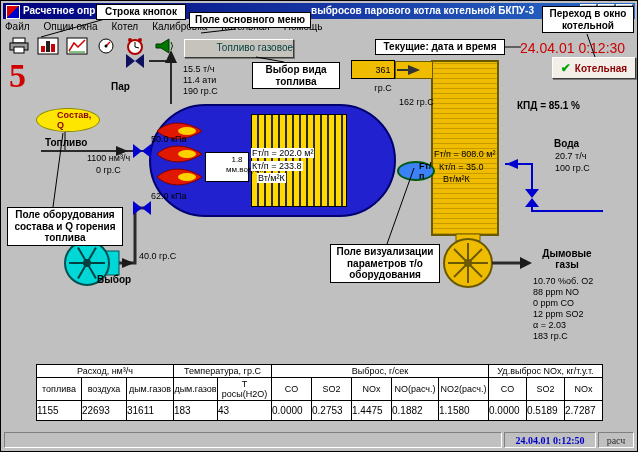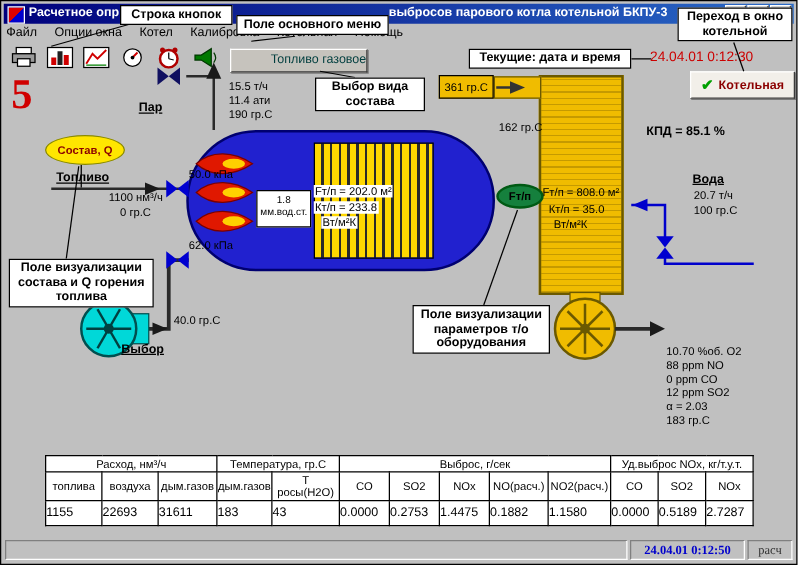--- a/index.html
+++ b/index.html
@@ -16,46 +16,46 @@
            border:1px solid;border-color:#fff #404040 #404040 #fff;
            font-size:9px;line-height:11px;text-align:center;font-weight:bold;}
   .menubar{position:absolute;left:4px;top:20px;height:14px;display:flex;z-index:2;font-size:10px;}
   .menu-item{padding:0 8px 0 0;margin-right:6px;color:#000;}
   .ticon{width:24px;height:20px;display:inline-flex;align-items:center;justify-content:center;}
   .toolbar{position:absolute;left:6px;top:35px;display:flex;gap:5px;z-index:3;}
   .btn3d{background:#c6c3bd;border-top:1px solid #fff;border-left:1px solid #fff;
          border-right:1px solid #3a3a3a;border-bottom:1px solid #3a3a3a;box-shadow:1px 1px 0 #7a7a7a;}
   .fuel-btn{position:absolute;left:183px;top:38px;width:108px;height:17px;z-index:3;
             font-size:10px;color:#013e3e;text-align:right;line-height:16px;}
-  .top-datetime{position:absolute;left:519px;top:39px;font-size:11px;color:#cc0000;z-index:3;white-space:nowrap;}
+  .top-datetime{position:absolute;left:519px;top:39px;font-size:14px;color:#cc0000;z-index:3;white-space:nowrap;}
   .boiler-room-btn{position:absolute;left:551px;top:56px;width:82px;height:20px;z-index:3;
             display:flex;align-items:center;justify-content:center;gap:4px;background:#f2efe9;}
   .boiler-room-btn .chk{color:#00a000;font-weight:bold;font-size:12px;line-height:12px;}
   .boiler-room-btn .lab{color:#8b0000;font-weight:bold;font-size:10px;}
   
-  .shape{position:absolute;z-index:1;box-sizing:border-box;}
+  .shape{position:absolute;z-index:1;box-sizing:border-box;padding-left:20px;}
   .drum{left:148px;top:103px;width:247px;height:113px;background:#2121cf;
         border:2px solid #000070;border-radius:60px;}
   .tubebank{left:250px;top:113px;width:96px;height:93px;border:1px solid #000;
         background:repeating-linear-gradient(90deg,#ffd800 0 5px,#2a2a2a 5px 7px);}
   .draftbox{left:204px;top:151px;width:44px;height:30px;background:#fff;border:1px solid #000;
         z-index:3;text-align:center;font-size:8px;line-height:1.3;padding-top:2px;}
   .tower{left:430px;top:59px;width:68px;height:176px;border:2px solid #6b5900;
         background:repeating-linear-gradient(0deg,rgba(0,0,0,0.18) 0 1px,transparent 1px 5px),#f0bc00;}
   .topduct{left:394px;top:60px;width:38px;height:18px;background:#f0bc00;border:1px solid #6b5900;}
   .tinbox{left:350px;top:59px;width:44px;height:19px;background:#f0bc00;border:1px solid #000;
         z-index:3;text-align:center;font-size:9px;line-height:18px;}
   .oval-q{left:35px;top:107px;width:64px;height:24px;border-radius:50%;background:#ffe600;
         border:1px solid #8a8a00;z-index:3;display:flex;align-items:center;justify-content:center;
         font-size:9px;font-weight:bold;color:#8b0000;}
-  .oval-f{left:396px;top:146px;width:38px;height:20px;border-radius:50%;background:#15803d;
+  .oval-f{left:396px;top:160px;width:38px;height:20px;border-radius:50%;background:#3b82f6;
         border:2px solid #005a14;z-index:3;display:flex;align-items:center;justify-content:center;
         font-size:9px;font-weight:bold;color:#000;}
   .lbl{position:absolute;font-size:9px;color:#000;white-space:nowrap;z-index:3;}
-  .b{font-weight:bold;font-size:10px;text-decoration:underline;}
+  .b{font-weight:bold;font-size:10px;}
   .wbg{background:#fff;padding:0 1px;}
   .page-number{position:absolute;left:8px;top:56px;font-family:"Liberation Serif",serif;
         font-size:34px;font-weight:bold;color:#d00000;z-index:3;}
   .kpd{position:absolute;left:516px;top:99px;font-size:10px;font-weight:bold;z-index:3;}
   .flue-col{position:absolute;left:532px;top:275px;width:68px;text-align:left;z-index:3;
         font-size:9px;line-height:11px;}
   .flue-name{position:absolute;left:531px;top:247px;width:70px;text-align:center;z-index:3;
         font-size:10px;font-weight:bold;line-height:11px;}
   #diagram-svg{position:absolute;left:0;top:0;z-index:2;pointer-events:none;}
   #callout-svg{position:absolute;left:0;top:0;z-index:4;pointer-events:none;}
@@ -277,20 +277,21 @@
   <div class="lbl" style="left:433px;top:148px">Fт/п = 808.0 м²</div>
   <div class="lbl" style="left:438px;top:161px">Кт/п = 35.0</div>
   <div class="lbl" style="left:442px;top:173px">Вт/м²К</div>
 
   <div class="kpd">КПД = 85.1 %</div>
 
   <div class="lbl b" style="left:553px;top:137px">Вода</div>
   <div class="lbl" style="left:554px;top:150px">20.7 т/ч</div>
   <div class="lbl" style="left:554px;top:162px">100 гр.С</div>
 
+  <div class="flue-name">Дымовые газы</div>
   <div class="flue-col">
     <div>10.70 %об. O2</div>
     <div>88 ppm NO</div>
     <div>0 ppm CO</div>
     <div>12 ppm SO2</div>
     <div>α = 2.03</div>
     <div>183 гр.С</div>
   </div>
 
   <svg id="callout-svg" width="638" height="452">
@@ -300,22 +301,22 @@
     <line x1="504" y1="46" x2="520" y2="46" stroke="#000"></line>
     <line x1="283" y1="61" x2="255" y2="56" stroke="#000"></line>
     <line x1="52" y1="206" x2="62" y2="132" stroke="#000"></line>
     <line x1="386" y1="243" x2="413" y2="167" stroke="#000"></line>
   </svg>
 
   <div class="callout" style="left:95px;top:3px;width:90px">Строка кнопок</div>
   <div class="callout" style="left:541px;top:5px;width:92px">Переход в окно котельной</div>
   <div class="callout" style="left:188px;top:11px;width:122px">Поле основного меню</div>
   <div class="callout" style="left:374px;top:38px;width:130px">Текущие: дата и время</div>
-  <div class="callout" style="left:251px;top:61px;width:88px">Выбор вида состава</div>
-  <div class="callout" style="left:6px;top:206px;width:116px">Поле визуализации состава и Q горения топлива</div>
+  <div class="callout" style="left:251px;top:61px;width:88px">Выбор вида топлива</div>
+  <div class="callout" style="left:6px;top:206px;width:116px">Поле оборудования состава и Q горения топлива</div>
   <div class="callout" style="left:329px;top:243px;width:110px">Поле визуализации параметров т/о оборудования</div>
 
   <table class="emtable">
     <colgroup>
       <col style="width:45px">
         <col style="width:45px">
         <col style="width:47px">
       <col style="width:44px">
         <col style="width:54px">
       <col style="width:40px">

